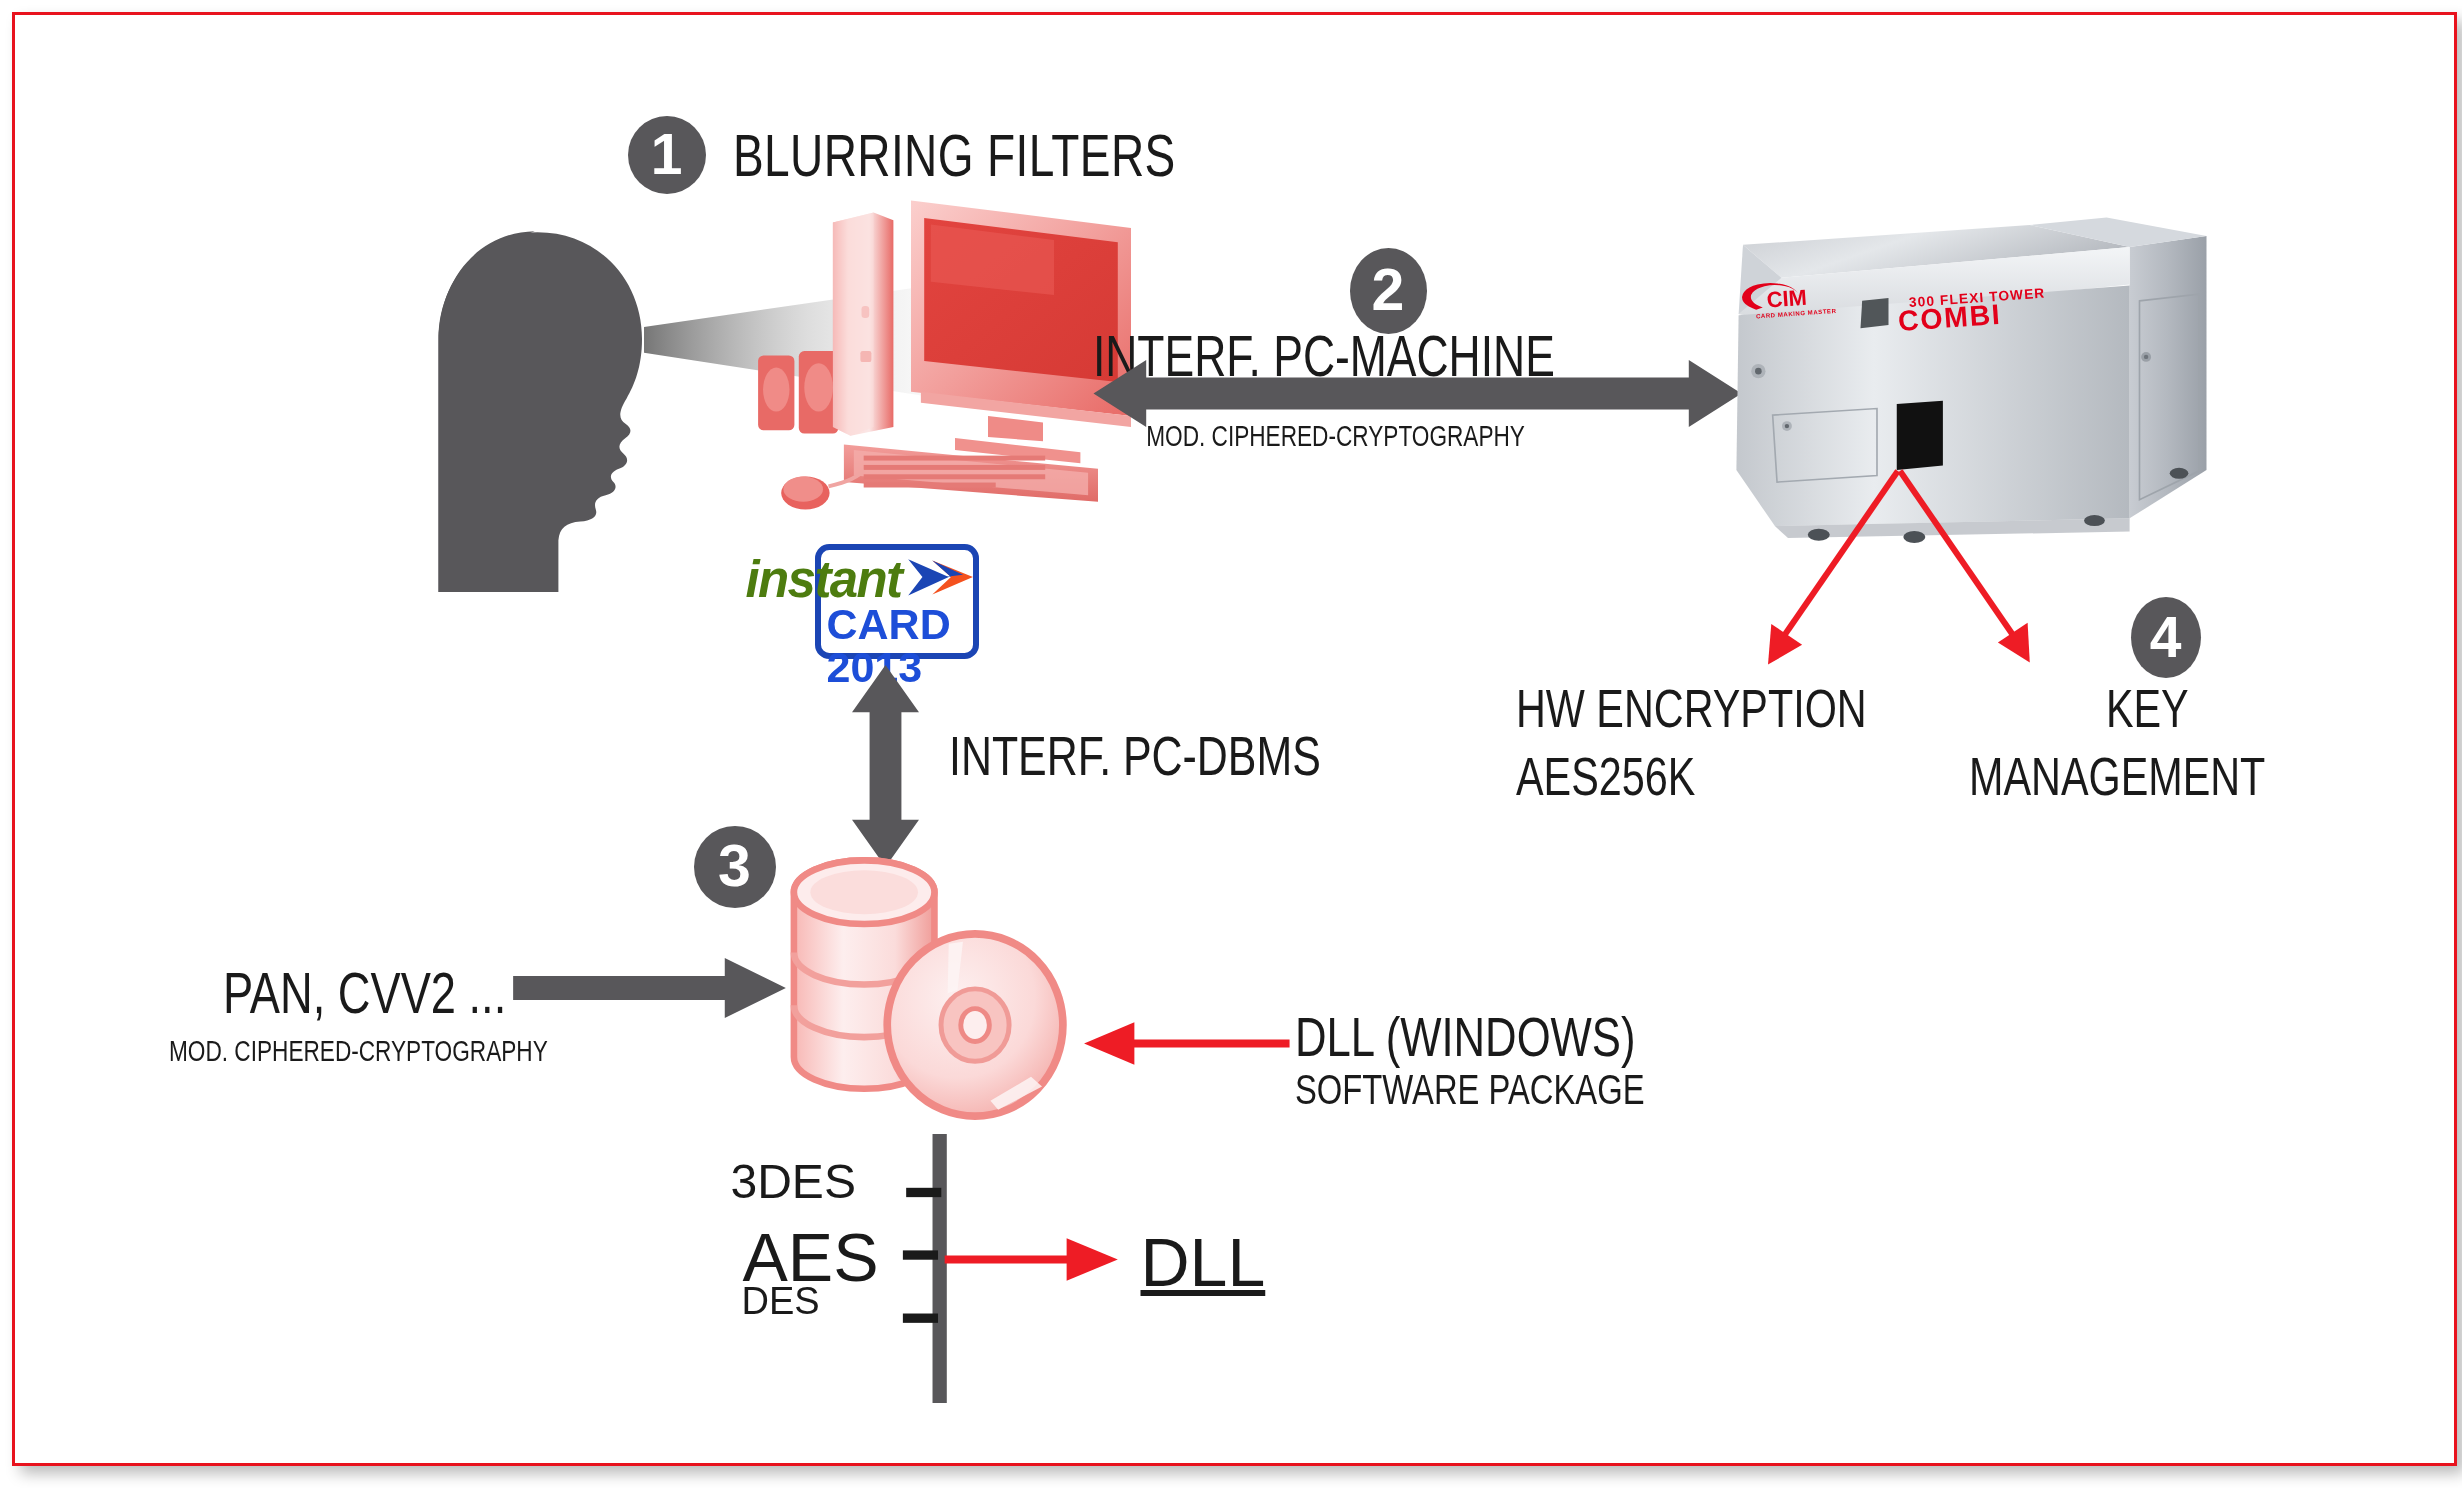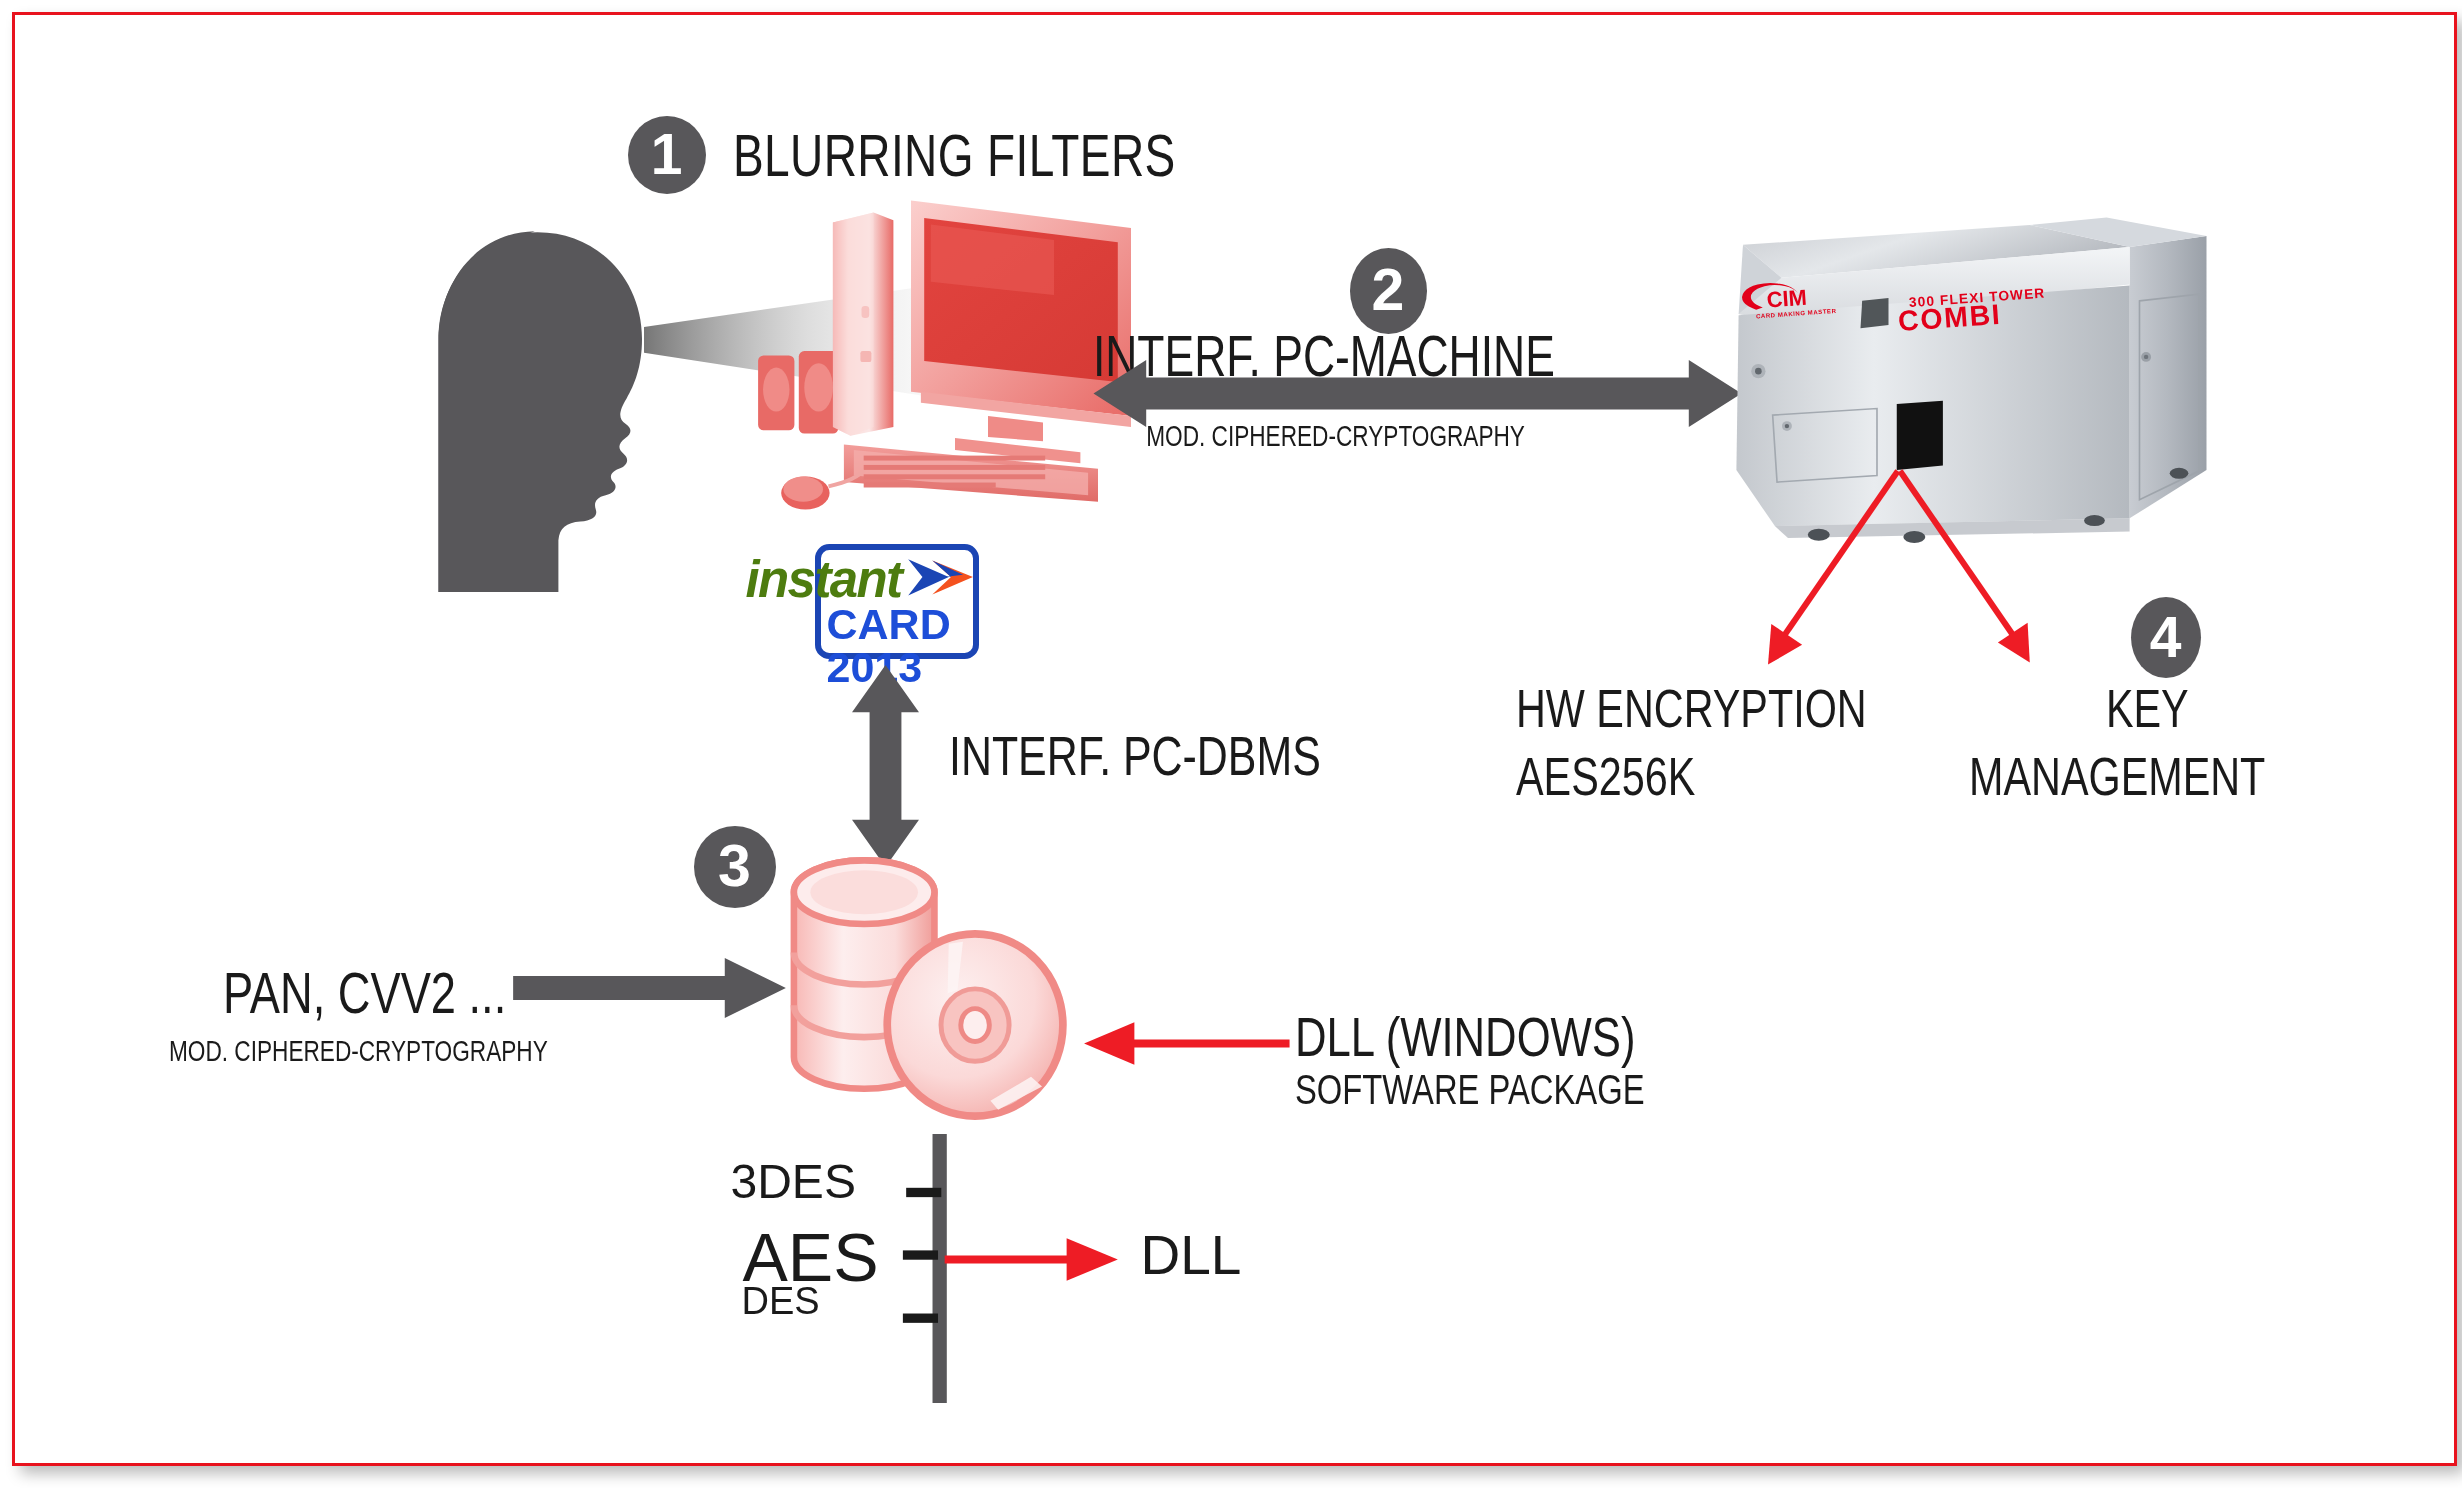--- a/index.html
+++ b/index.html
@@ -357,17 +357,17 @@
       <rect x="110" y="0" width="26" height="490" fill="#58575a"></rect>
       <rect x="62" y="98" width="64" height="17" fill="#1a1a1a"></rect>
       <rect x="56" y="212" width="64" height="17" fill="#1a1a1a"></rect>
       <rect x="56" y="327" width="64" height="17" fill="#1a1a1a"></rect>
     </svg>
 
     <svg class="ov" style="left:929px;top:1220px;" width="181" height="49" viewBox="0 0 330 90">
       <path d="M 0 45 L 232 45" stroke="#ee1c25" stroke-width="15" fill="none"></path>
       <polygon points="318,45 224,6 224,84" fill="#ee1c25"></polygon>
     </svg>
-    <div class="lbl" style="left:1126px;top:1208px;font-size:55px;">DLL</div>
+    <div class="lbl" style="left:1126px;top:1208px;font-size:68px;text-decoration:underline;">DLL</div>
 
   </div>
 </div>
 
 
 </body></html>

